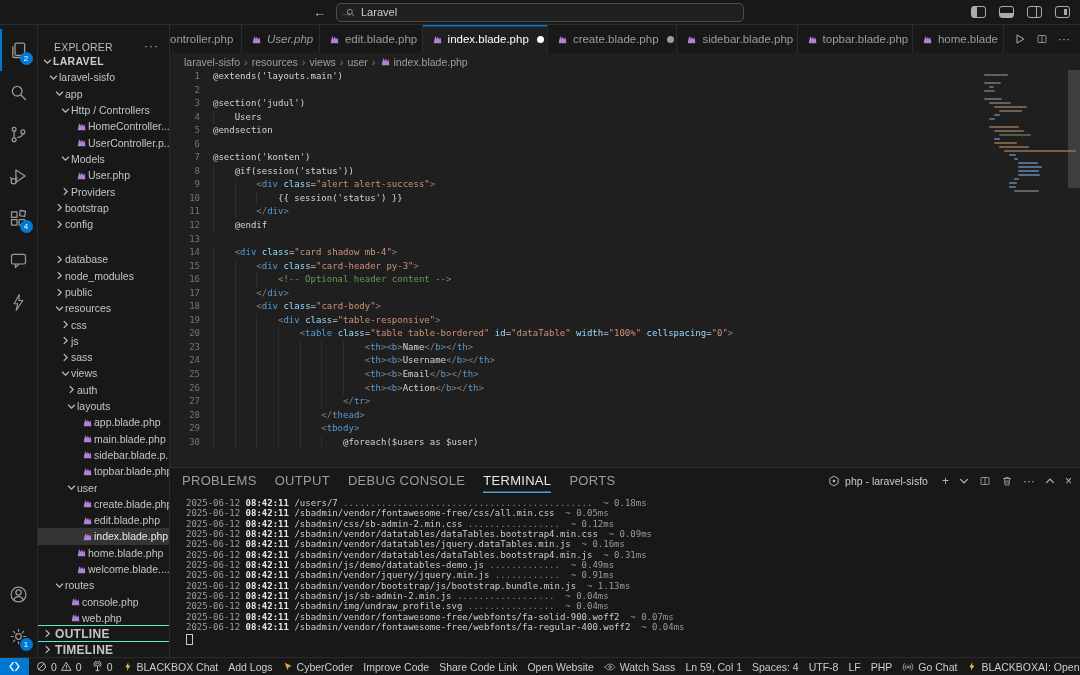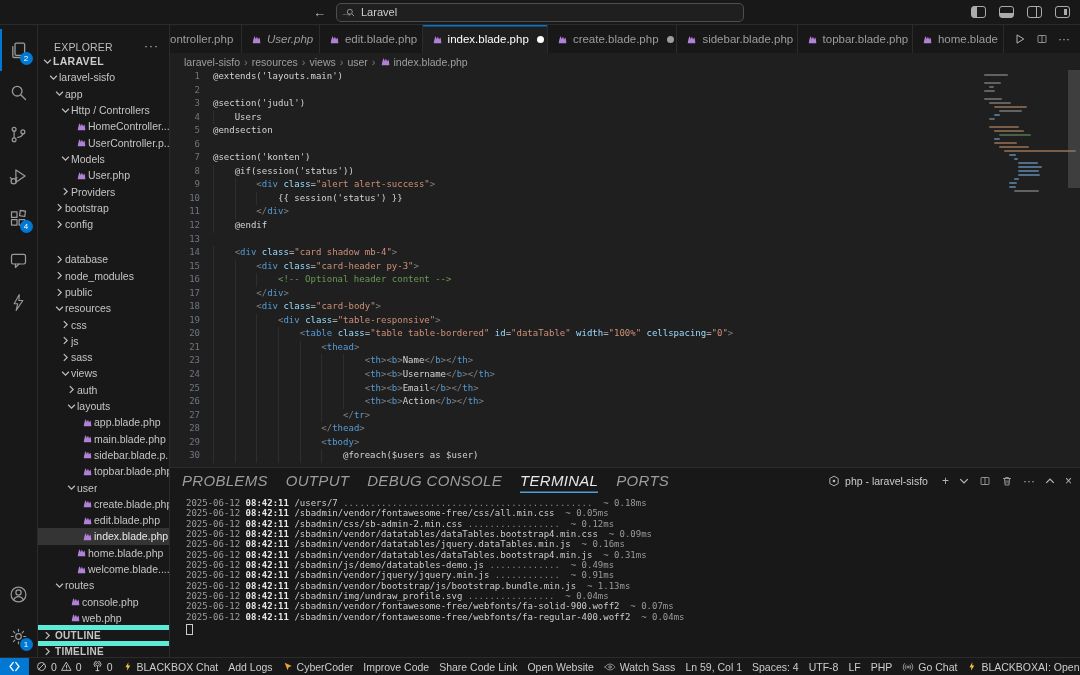--- a/index.html
+++ b/index.html
@@ -40,22 +40,22 @@
   #explorer-header { height:28px; display:flex; align-items:flex-end; justify-content:space-between;
     padding:0 10px 0 16px; font-size:10.5px; color:#bdbdbd; letter-spacing:.2px; flex:none; }
   #explorer-more { color:#bdbdbd; font-size:12px; letter-spacing:1px; }
   #file-tree { flex:1; overflow:hidden; font-size:10.5px; }
   .tree-row { height:16.3px; display:flex; align-items:center; white-space:nowrap; overflow:hidden; color:#c5c5c5; }
   .tree-row.sel { background:#343434; color:#e8e8e8; }
   .tree-row.bold { font-weight:bold; font-size:10.5px; letter-spacing:.3px; color:#cccccc; }
   .tree-arrow { width:11px; flex:none; display:flex; justify-content:center; }
   .tree-ficon { width:14px; flex:none; display:flex; justify-content:center; }
   .tree-label { overflow:hidden; text-overflow:clip; }
-  .side-section { height:16px; border-top:5px solid #5eead4; display:flex; align-items:center;
-    font-size:10px; font-weight:bold; color:#c5c5c5; padding-left:4px; gap:2px; flex:none; letter-spacing:.3px; }
+  .side-section { height:16px; border-top:1px solid #5eead4; display:flex; align-items:center;
+    font-size:12px; font-weight:bold; color:#c5c5c5; padding-left:4px; gap:2px; flex:none; letter-spacing:.3px; }
 
   
   #editor-col { flex:1; display:flex; flex-direction:column; min-width:0; }
 
   
   #tabbar { height:28px; background:#181818; display:flex; flex:none; position:relative; }
   .tab { height:28px; display:flex; align-items:center; gap:5px; padding:0 9px;
     border-right:1px solid #2b2b2b; font-size:11.5px; color:#9d9d9d; background:#181818; white-space:nowrap; overflow:hidden; }
   .tab.partial { padding-left:0; width:72px; flex:none; }
   .tab.active { background:#1f1f1f; color:#ffffff; box-shadow:inset 0 1.5px 0 #0078d4; }
@@ -79,21 +79,21 @@
   .ig { display:inline-block; width:4ch; height:13.55px; vertical-align:bottom; box-shadow:inset 1px 0 0 #2e2e2e; }
   .tk-f { color:#d4d4d4; } .tk-p { color:#808080; } .tk-t { color:#569cd6; }
   .tk-a { color:#9cdcfe; } .tk-s { color:#ce9178; } .tk-c { color:#6a9955; }
   #minimap { position:absolute; top:4px; right:12px; width:110px; }
   .mm-line { height:2px; margin-bottom:2px; border-radius:1px; opacity:.85; }
   #vscroll { position:absolute; top:0; right:0; width:12px; height:118px; background:rgba(121,121,121,.35); }
 
   
   #panel { height:190px; background:#181818; border-top:1px solid #2b2b2b; display:flex; flex-direction:column; flex:none; }
   #panel-header { height:25px; display:flex; align-items:center; padding:0 8px 0 12px; flex:none; }
-  .panel-tab { font-size:15px; color:#9d9d9d; margin-right:18px; height:25px; display:flex; align-items:center; letter-spacing:.3px;font-style:italic; }
+  .panel-tab { font-size:13px; color:#9d9d9d; margin-right:18px; height:25px; display:flex; align-items:center; letter-spacing:.3px; }
   .panel-tab.active { color:#e7e7e7; box-shadow:inset 0 -1.5px 0 #4ca0d8; }
   #panel-right { margin-left:auto; display:flex; align-items:center; gap:10px; color:#b5b5b5; font-size:12px; }
   #term-label { display:flex; align-items:center; gap:5px; font-size:10.5px; color:#cccccc; margin-right:4px; }
   #terminal { flex:1; padding:5px 0 0 16px; font-family:"DejaVu Sans Mono", monospace; font-size:9px; overflow:hidden; }
   .term-line { height:10.35px; line-height:10.35px; white-space:pre; }
   .t-d { color:#9e9e9e; } .t-t { color:#e8e8e8; font-weight:bold; } .t-p { color:#cccccc; }
   .t-dots { color:#8a8a8a; } .t-ms { color:#9a9a9a;margin-top:47px; }
   #term-cursor { width:7px; height:11px; border:1px solid #cccccc; margin-top:2px; }
 
   
@@ -638,21 +638,20 @@
           <div class="code-line"><span class="gutter">11</span><span class="line-body"><span class="ig"></span><span class="ig"></span><span class="tk-p">&lt;/</span><span class="tk-t">div</span><span class="tk-p">&gt;</span></span></div>
           <div class="code-line"><span class="gutter">12</span><span class="line-body"><span class="ig"></span><span class="tk-f">@endif</span></span></div>
           <div class="code-line"><span class="gutter">13</span><span class="line-body"></span></div>
           <div class="code-line"><span class="gutter">14</span><span class="line-body"><span class="ig"></span><span class="tk-p">&lt;</span><span class="tk-t">div</span><span class="tk-f"> </span><span class="tk-a">class</span><span class="tk-f">=</span><span class="tk-s">"card shadow mb-4"</span><span class="tk-p">&gt;</span></span></div>
           <div class="code-line"><span class="gutter">15</span><span class="line-body"><span class="ig"></span><span class="ig"></span><span class="tk-p">&lt;</span><span class="tk-t">div</span><span class="tk-f"> </span><span class="tk-a">class</span><span class="tk-f">=</span><span class="tk-s">"card-header py-3"</span><span class="tk-p">&gt;</span></span></div>
           <div class="code-line"><span class="gutter">16</span><span class="line-body"><span class="ig"></span><span class="ig"></span><span class="ig"></span><span class="tk-c">&lt;!-- Optional header content --&gt;</span></span></div>
           <div class="code-line"><span class="gutter">17</span><span class="line-body"><span class="ig"></span><span class="ig"></span><span class="tk-p">&lt;/</span><span class="tk-t">div</span><span class="tk-p">&gt;</span></span></div>
           <div class="code-line"><span class="gutter">18</span><span class="line-body"><span class="ig"></span><span class="ig"></span><span class="tk-p">&lt;</span><span class="tk-t">div</span><span class="tk-f"> </span><span class="tk-a">class</span><span class="tk-f">=</span><span class="tk-s">"card-body"</span><span class="tk-p">&gt;</span></span></div>
           <div class="code-line"><span class="gutter">19</span><span class="line-body"><span class="ig"></span><span class="ig"></span><span class="ig"></span><span class="tk-p">&lt;</span><span class="tk-t">div</span><span class="tk-f"> </span><span class="tk-a">class</span><span class="tk-f">=</span><span class="tk-s">"table-responsive"</span><span class="tk-p">&gt;</span></span></div>
           <div class="code-line"><span class="gutter">20</span><span class="line-body"><span class="ig"></span><span class="ig"></span><span class="ig"></span><span class="ig"></span><span class="tk-p">&lt;</span><span class="tk-t">table</span><span class="tk-f"> </span><span class="tk-a">class</span><span class="tk-f">=</span><span class="tk-s">"table table-bordered"</span><span class="tk-f"> </span><span class="tk-a">id</span><span class="tk-f">=</span><span class="tk-s">"dataTable"</span><span class="tk-f"> </span><span class="tk-a">width</span><span class="tk-f">=</span><span class="tk-s">"100%"</span><span class="tk-f"> </span><span class="tk-a">cellspacing</span><span class="tk-f">=</span><span class="tk-s">"0"</span><span class="tk-p">&gt;</span></span></div>
-          <div class="code-line"><span class="gutter">21</span><span class="line-body"><span class="ig"></span><span class="ig"></span><span class="ig"></span><span class="ig"></span><span class="ig"></span><span class="tk-p">&lt;</span><span class="tk-t">thead</span><span class="tk-p">&gt;</span></span></div>
           <div class="code-line"><span class="gutter">23</span><span class="line-body"><span class="ig"></span><span class="ig"></span><span class="ig"></span><span class="ig"></span><span class="ig"></span><span class="ig"></span><span class="ig"></span><span class="tk-p">&lt;</span><span class="tk-t">th</span><span class="tk-p">&gt;&lt;</span><span class="tk-t">b</span><span class="tk-p">&gt;</span><span class="tk-f">Name</span><span class="tk-p">&lt;/</span><span class="tk-t">b</span><span class="tk-p">&gt;&lt;/</span><span class="tk-t">th</span><span class="tk-p">&gt;</span></span></div>
           <div class="code-line"><span class="gutter">24</span><span class="line-body"><span class="ig"></span><span class="ig"></span><span class="ig"></span><span class="ig"></span><span class="ig"></span><span class="ig"></span><span class="ig"></span><span class="tk-p">&lt;</span><span class="tk-t">th</span><span class="tk-p">&gt;&lt;</span><span class="tk-t">b</span><span class="tk-p">&gt;</span><span class="tk-f">Username</span><span class="tk-p">&lt;/</span><span class="tk-t">b</span><span class="tk-p">&gt;&lt;/</span><span class="tk-t">th</span><span class="tk-p">&gt;</span></span></div>
           <div class="code-line"><span class="gutter">25</span><span class="line-body"><span class="ig"></span><span class="ig"></span><span class="ig"></span><span class="ig"></span><span class="ig"></span><span class="ig"></span><span class="ig"></span><span class="tk-p">&lt;</span><span class="tk-t">th</span><span class="tk-p">&gt;&lt;</span><span class="tk-t">b</span><span class="tk-p">&gt;</span><span class="tk-f">Email</span><span class="tk-p">&lt;/</span><span class="tk-t">b</span><span class="tk-p">&gt;&lt;/</span><span class="tk-t">th</span><span class="tk-p">&gt;</span></span></div>
           <div class="code-line"><span class="gutter">26</span><span class="line-body"><span class="ig"></span><span class="ig"></span><span class="ig"></span><span class="ig"></span><span class="ig"></span><span class="ig"></span><span class="ig"></span><span class="tk-p">&lt;</span><span class="tk-t">th</span><span class="tk-p">&gt;&lt;</span><span class="tk-t">b</span><span class="tk-p">&gt;</span><span class="tk-f">Action</span><span class="tk-p">&lt;/</span><span class="tk-t">b</span><span class="tk-p">&gt;&lt;/</span><span class="tk-t">th</span><span class="tk-p">&gt;</span></span></div>
           <div class="code-line"><span class="gutter">27</span><span class="line-body"><span class="ig"></span><span class="ig"></span><span class="ig"></span><span class="ig"></span><span class="ig"></span><span class="ig"></span><span class="tk-p">&lt;/</span><span class="tk-t">tr</span><span class="tk-p">&gt;</span></span></div>
           <div class="code-line"><span class="gutter">28</span><span class="line-body"><span class="ig"></span><span class="ig"></span><span class="ig"></span><span class="ig"></span><span class="ig"></span><span class="tk-p">&lt;/</span><span class="tk-t">thead</span><span class="tk-p">&gt;</span></span></div>
           <div class="code-line"><span class="gutter">29</span><span class="line-body"><span class="ig"></span><span class="ig"></span><span class="ig"></span><span class="ig"></span><span class="ig"></span><span class="tk-p">&lt;</span><span class="tk-t">tbody</span><span class="tk-p">&gt;</span></span></div>
           <div class="code-line"><span class="gutter">30</span><span class="line-body"><span class="ig"></span><span class="ig"></span><span class="ig"></span><span class="ig"></span><span class="ig"></span><span class="ig"></span><span class="tk-f">@foreach($users as $user)</span></span></div>
         </div>
       <div id="minimap">
@@ -741,20 +740,21 @@
         <div id="term-lines">
             <div class="term-line"><span class="t-d">2025-06-12</span><span class="t-t"> 08:42:11</span><span class="t-p"> /users/7</span><span class="t-dots"> ..............................................</span><span class="t-ms">  ~ 0.18ms</span></div>
             <div class="term-line"><span class="t-d">2025-06-12</span><span class="t-t"> 08:42:11</span><span class="t-p"> /sbadmin/vendor/fontawesome-free/css/all.min.css</span><span class="t-ms">  ~ 0.05ms</span></div>
             <div class="term-line"><span class="t-d">2025-06-12</span><span class="t-t"> 08:42:11</span><span class="t-p"> /sbadmin/css/sb-admin-2.min.css</span><span class="t-dots"> .................</span><span class="t-ms">  ~ 0.12ms</span></div>
             <div class="term-line"><span class="t-d">2025-06-12</span><span class="t-t"> 08:42:11</span><span class="t-p"> /sbadmin/vendor/datatables/dataTables.bootstrap4.min.css</span><span class="t-ms">  ~ 0.09ms</span></div>
             <div class="term-line"><span class="t-d">2025-06-12</span><span class="t-t"> 08:42:11</span><span class="t-p"> /sbadmin/vendor/datatables/jquery.dataTables.min.js</span><span class="t-ms">  ~ 0.16ms</span></div>
             <div class="term-line"><span class="t-d">2025-06-12</span><span class="t-t"> 08:42:11</span><span class="t-p"> /sbadmin/vendor/datatables/dataTables.bootstrap4.min.js</span><span class="t-ms">  ~ 0.31ms</span></div>
             <div class="term-line"><span class="t-d">2025-06-12</span><span class="t-t"> 08:42:11</span><span class="t-p"> /sbadmin/js/demo/datatables-demo.js</span><span class="t-dots"> .............</span><span class="t-ms">  ~ 0.49ms</span></div>
             <div class="term-line"><span class="t-d">2025-06-12</span><span class="t-t"> 08:42:11</span><span class="t-p"> /sbadmin/vendor/jquery/jquery.min.js</span><span class="t-dots"> ............</span><span class="t-ms">  ~ 0.91ms</span></div>
             <div class="term-line"><span class="t-d">2025-06-12</span><span class="t-t"> 08:42:11</span><span class="t-p"> /sbadmin/vendor/bootstrap/js/bootstrap.bundle.min.js</span><span class="t-ms">  ~ 1.13ms</span></div>
+            <div class="term-line"><span class="t-d">2025-06-12</span><span class="t-t"> 08:42:11</span><span class="t-p"> /sbadmin/js/sb-admin-2.min.js</span><span class="t-dots"> ..................</span><span class="t-ms">  ~ 0.04ms</span></div>
             <div class="term-line"><span class="t-d">2025-06-12</span><span class="t-t"> 08:42:11</span><span class="t-p"> /sbadmin/img/undraw_profile.svg</span><span class="t-dots"> ................</span><span class="t-ms">  ~ 0.04ms</span></div>
             <div class="term-line"><span class="t-d">2025-06-12</span><span class="t-t"> 08:42:11</span><span class="t-p"> /sbadmin/vendor/fontawesome-free/webfonts/fa-solid-900.woff2</span><span class="t-ms">  ~ 0.07ms</span></div>
             <div class="term-line"><span class="t-d">2025-06-12</span><span class="t-t"> 08:42:11</span><span class="t-p"> /sbadmin/vendor/fontawesome-free/webfonts/fa-regular-400.woff2</span><span class="t-ms">  ~ 0.04ms</span></div>
           </div>
         <div id="term-cursor"></div>
       </div>
     </div>
   </div>
 </div>
 

